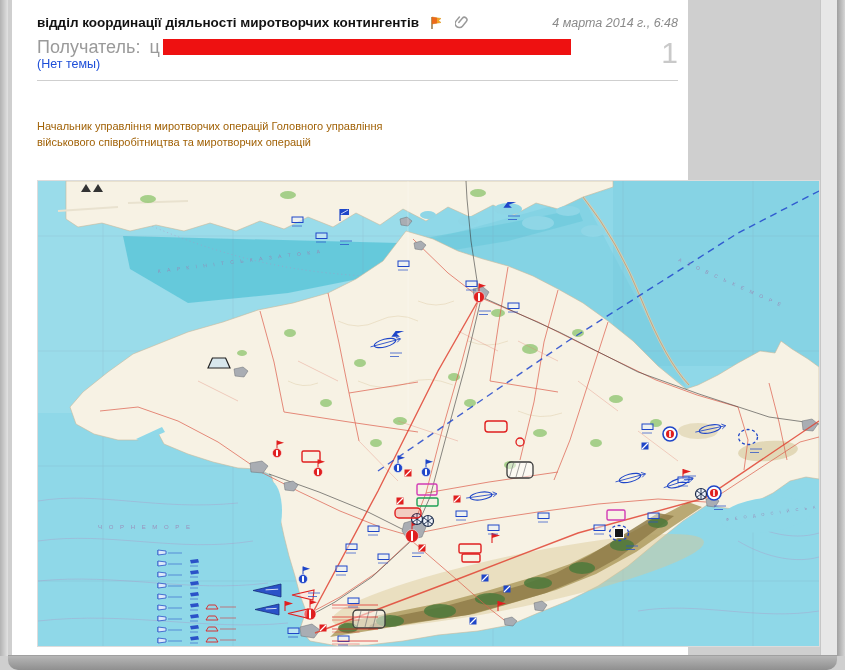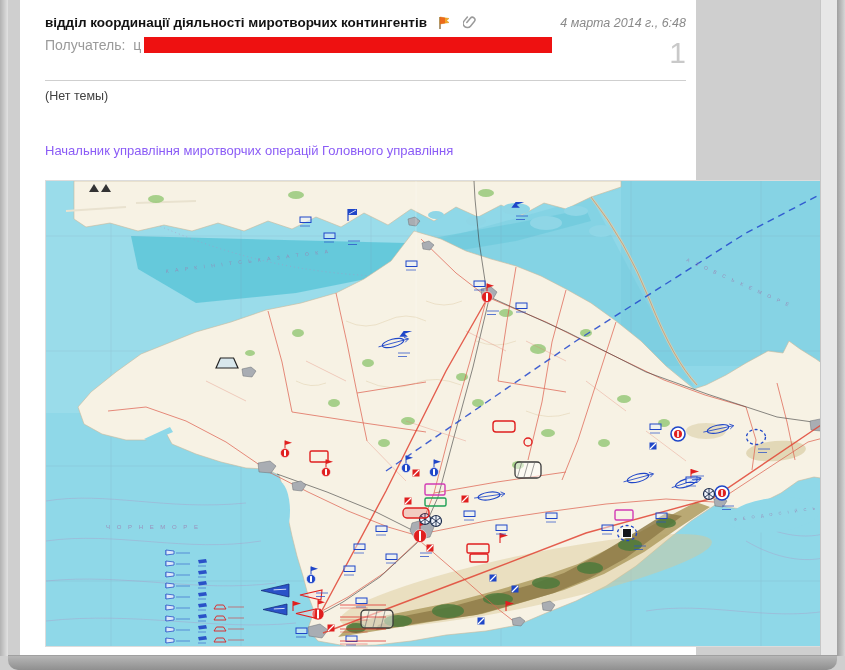--- a/index.html
+++ b/index.html
@@ -3,38 +3,38 @@
 <meta charset="utf-8">
 <style>
   html,body{margin:0;padding:0;}
   body{
     width:845px;height:670px;overflow:hidden;position:relative;
     background:#cfcfcf;
     font-family:"Liberation Sans","DejaVu Sans",sans-serif;
   }
   .left-edge{position:absolute;left:0;top:0;width:8px;height:656px;
     background:linear-gradient(90deg,#b2b2b2,#e2e2e2);}
-  .page{position:absolute;left:20px;top:0;width:676px;height:656px;background:#ffffff;}
+  .page{position:absolute;left:12px;top:0;width:676px;height:656px;background:#ffffff;}
   .gutter{position:absolute;left:820px;top:0;width:17px;height:656px;background:#e7e7e7;border-left:1px solid #c6c6c6;box-sizing:border-box;}
   .right-edge{position:absolute;left:837px;top:0;width:8px;height:656px;
     background:linear-gradient(90deg,#9f9f9f,#d6d6d6);}
   .bottom-bar{position:absolute;left:8px;top:655px;width:829px;height:15px;
     background:linear-gradient(180deg,#b6b6b6,#8f8f8f);
     border-top:1px solid #a0a0a0;border-radius:0 0 10px 10px;box-sizing:border-box;}
 
   .hdr{position:absolute;left:25px;top:13px;right:10px;}
   .subject{font-size:13.5px;font-weight:700;color:#121212;display:inline-block;vertical-align:middle;}
   .hicon{display:inline-block;vertical-align:middle;margin-left:6px;}
   .date{position:absolute;top:16px;right:10px;font-size:12.5px;color:#8a8a8a;font-style:italic;}
   .count{position:absolute;top:36px;right:10px;font-size:30px;color:#c9c9c9;}
-  .recip{position:absolute;left:25px;top:37px;font-size:14px;color:#9a9a9a;white-space:nowrap;}
+  .recip{position:absolute;left:25px;top:37px;font-size:18px;color:#9a9a9a;white-space:nowrap;}
   .redbar{display:inline-block;width:408px;height:16px;background:#ee1111;vertical-align:middle;margin-left:3px;position:relative;top:-1px;}
-  .notheme{position:absolute;left:25px;top:57px;font-size:12.5px;color:#404040;margin-top:32px;}
+  .notheme{position:absolute;left:25px;top:57px;font-size:12.5px;color:#1d4ed8;}
   .divider{position:absolute;left:25px;top:80px;right:10px;border-top:1px solid #cfcfcf;}
-  .bodytext{position:absolute;left:25px;top:119px;font-size:13px;color:#8b5cf6;line-height:15.5px;margin-top:24px;}
+  .bodytext{position:absolute;left:25px;top:119px;font-size:11px;color:#a16207;line-height:15.5px;}
   .mapwrap{position:absolute;left:25px;top:180px;width:781px;height:465px;border:1px solid #dcdcdc;box-sizing:content-box;}
   svg{display:block;}
 </style>
 </head>
 <body>
 
 <div class="left-edge"></div>
 
 <div class="page">
   <div class="hdr">
@@ -59,20 +59,21 @@
   <div class="recip">
     <span>Получатель:</span>
     <span style="margin-left:4px;">ц</span><span class="redbar"></span>
   </div>
 
   <div class="notheme">(Нет темы)</div>
   <div class="divider"></div>
 
   <div class="bodytext">
     <div>Начальник управління миротворчих операцій Головного управління</div>
+    <div>військового співробітництва та миротворчих операцій</div>
   </div>
 
   <div class="mapwrap">
     <svg id="crimea-map" width="781" height="465" viewBox="0 0 781 465">
 
       <rect x="0" y="0" width="781" height="465" fill="#8fd8e8"></rect>
       <rect x="0" y="0" width="370" height="232" fill="#ffffff" opacity="0.10"></rect>
       <rect x="575" y="0" width="206" height="185" fill="#7fd0e0" opacity="0.55"></rect>
       <polygon points="85,55 360,62 335,95 250,112 150,122 92,88" fill="#5cc5d8" opacity="0.85"></polygon>
       <polygon points="360,62 470,42 540,28 545,40 470,60 380,75" fill="#5cc5d8" opacity="0.45"></polygon>

